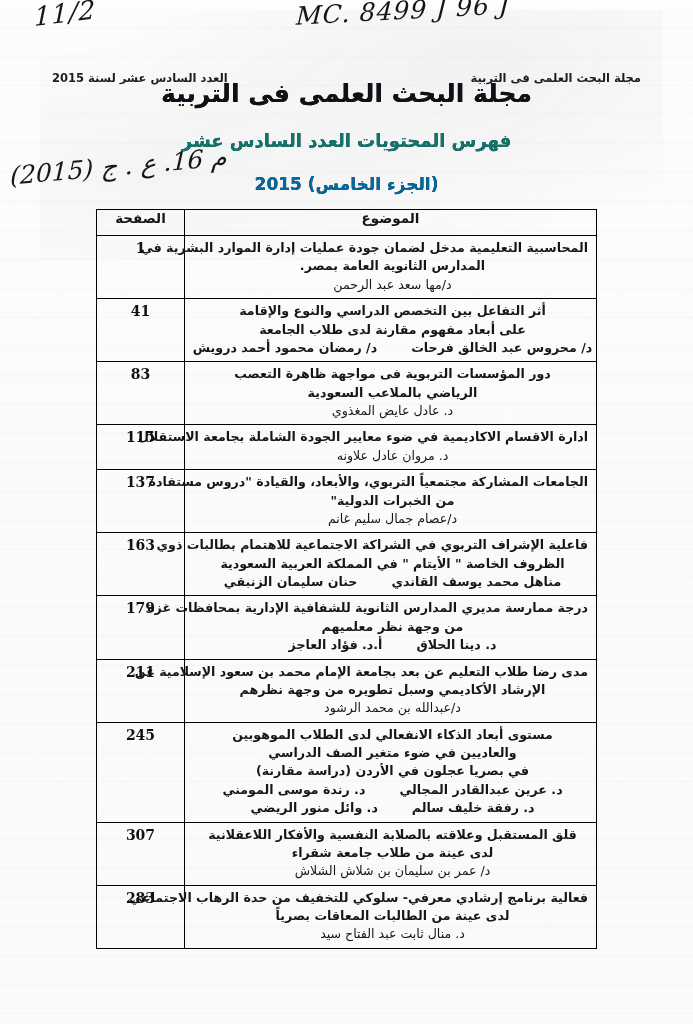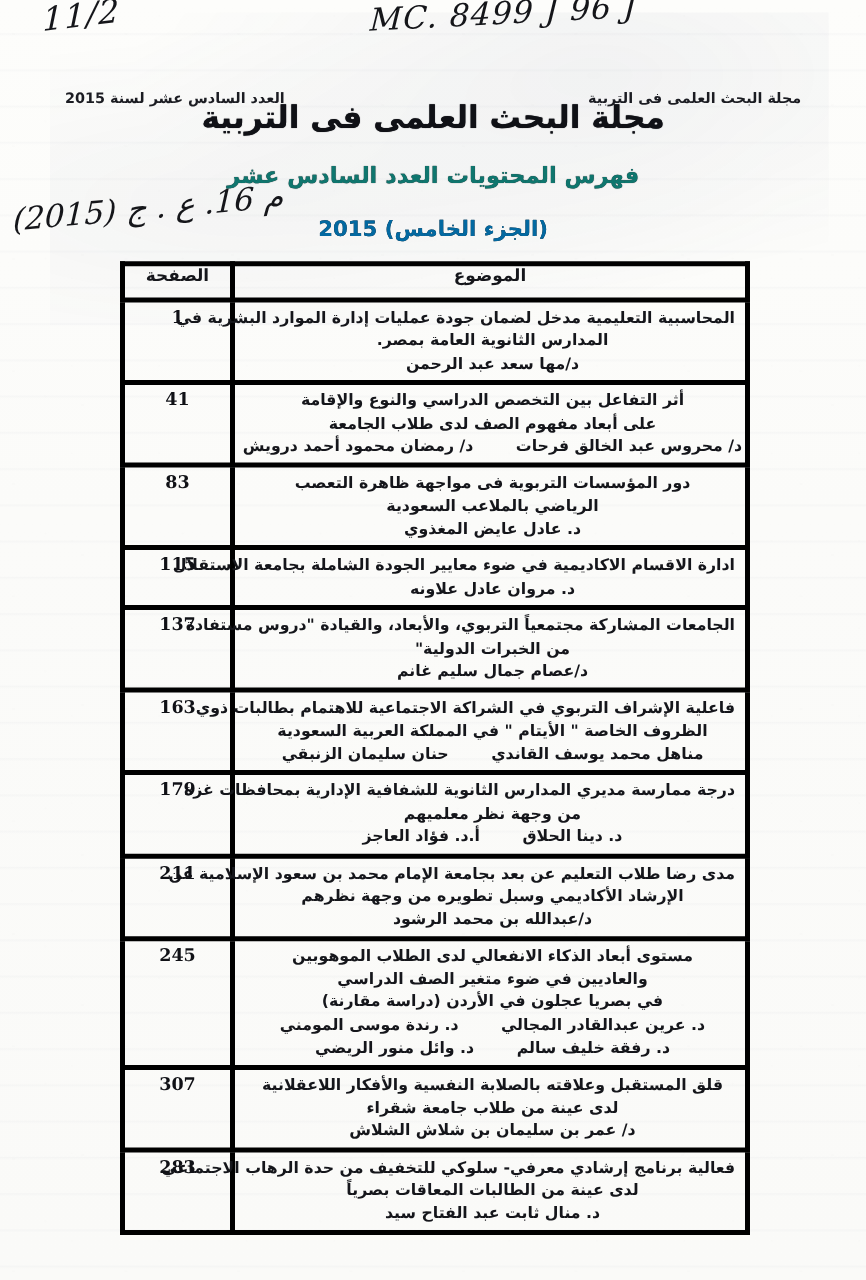--- a/index.html
+++ b/index.html
@@ -128,21 +128,21 @@
   .toc-table {
     position: absolute;
     top: 209px;
     left: 96px;
     width: 500px;
     border-collapse: collapse;
     direction: rtl;
     table-layout: fixed;
   }
   .toc-table th, .toc-table td {
-    border: 4px solid #000000;
+    border: 1px solid #000000;
     padding: 0;
     vertical-align: top;
   }
   .col-subject { width: 412px; }
   .col-page    { width: 88px; }
 
   thead th {
     height: 25px;
     text-align: center;
     font-size: 13.5px;
@@ -169,21 +169,21 @@
   .ln {
     display: block;
     font-size: 12.6px;
     line-height: 1.46;
     font-weight: 700;
     color: #15161b;
     white-space: nowrap;
     direction: rtl;
   }
   .ln.c     { text-align: center; }
-  .ln.auth  { text-align: center; font-weight: 700; }
+  .ln.auth  { text-align: center; font-weight: 400; }
   .ln.auth2 {
     display: flex;
     justify-content: center;
     gap: 34px;
     text-align: center;
     font-weight: 700;
     font-size: 12.6px;
     line-height: 1.46;
     direction: rtl;
   }
@@ -241,21 +241,21 @@
         <td class="subject-cell">
           <span class="ln c">المحاسبية التعليمية مدخل لضمان جودة عمليات إدارة الموارد البشرية في</span>
           <span class="ln c">المدارس الثانوية العامة بمصر.</span>
           <span class="ln auth">د/مها سعد عبد الرحمن</span>
         </td>
         <td class="page-cell">1</td>
       </tr>
       <tr>
         <td class="subject-cell">
           <span class="ln c">أثر التفاعل بين التخصص الدراسي والنوع والإقامة</span>
-          <span class="ln c">على أبعاد مفهوم الصف لدى طلاب الجامعة</span>
+          <span class="ln c">على أبعاد مفهوم مقارنة لدى طلاب الجامعة</span>
           <span class="ln auth2">
             <span>د/ محروس عبد الخالق فرحات</span>
             <span>د/ رمضان محمود أحمد درويش</span>
           </span>
         </td>
         <td class="page-cell">41</td>
       </tr>
       <tr>
         <td class="subject-cell">
           <span class="ln c">دور المؤسسات التربوية فى مواجهة ظاهرة التعصب</span>

